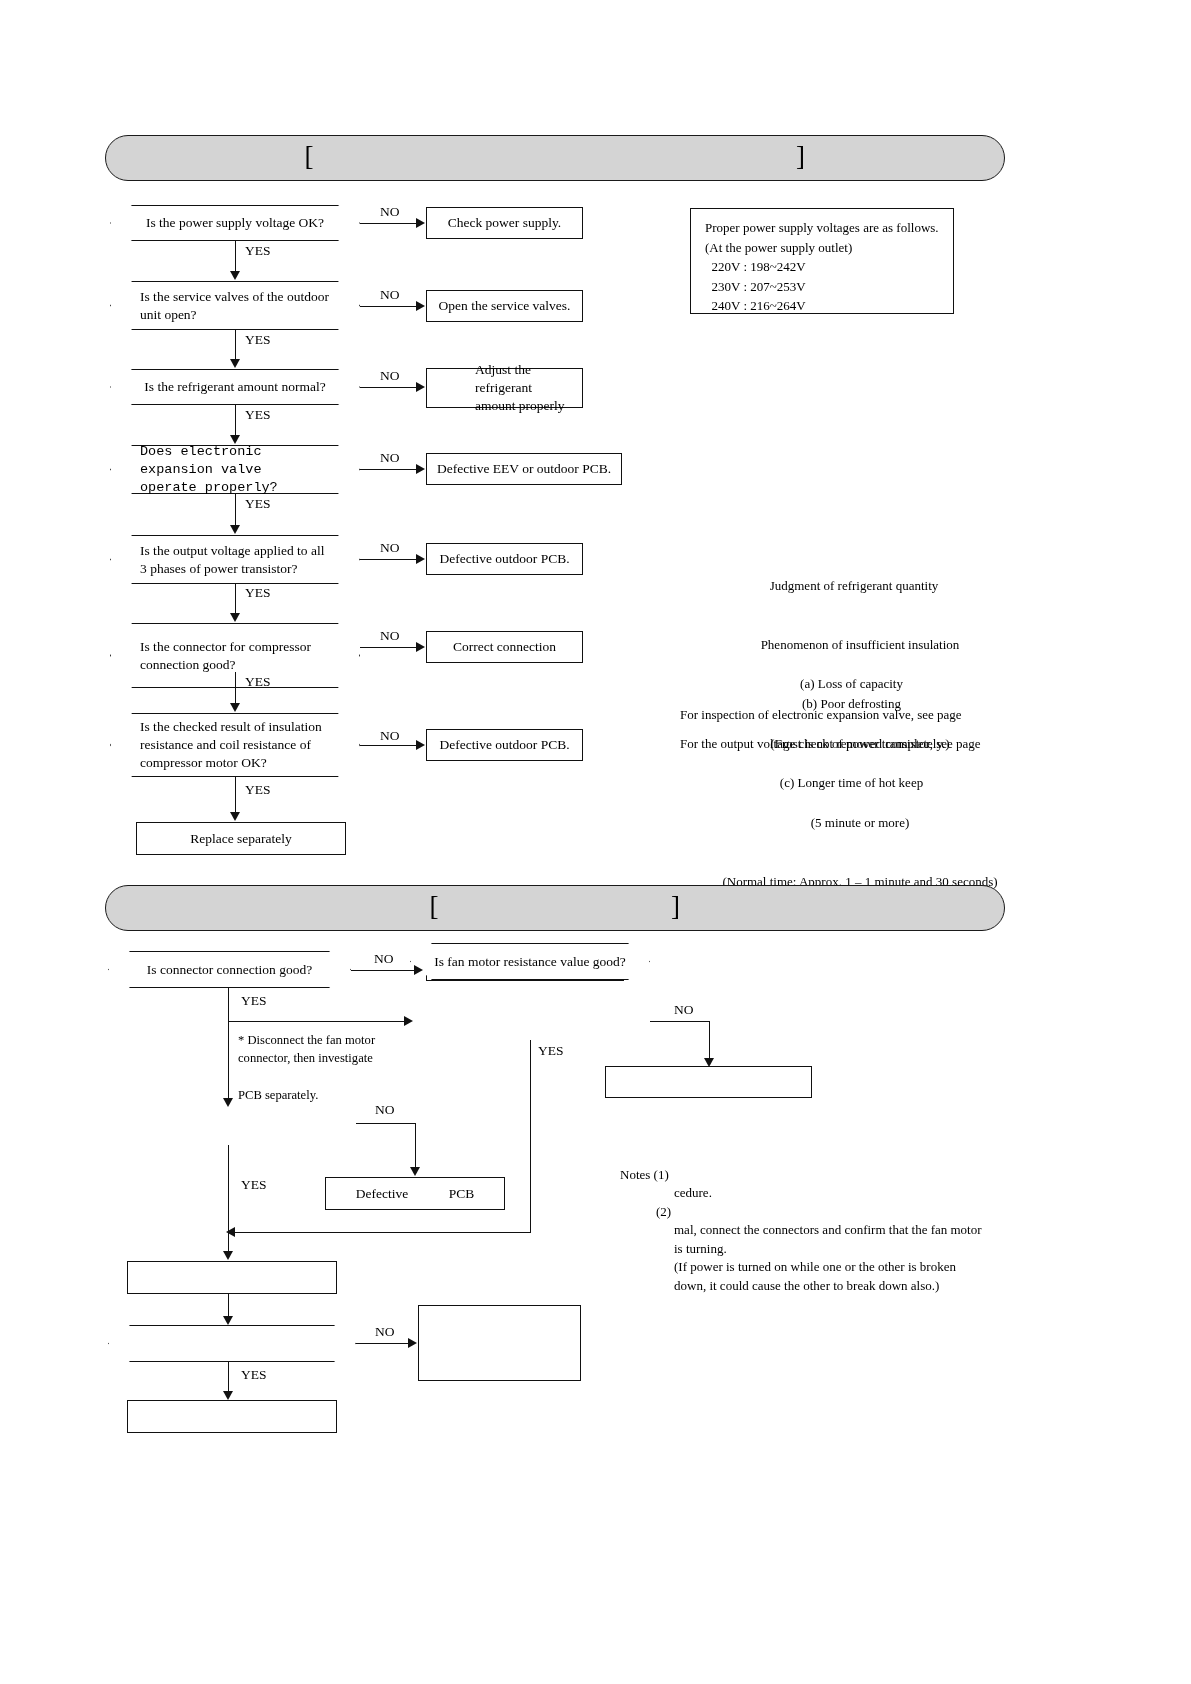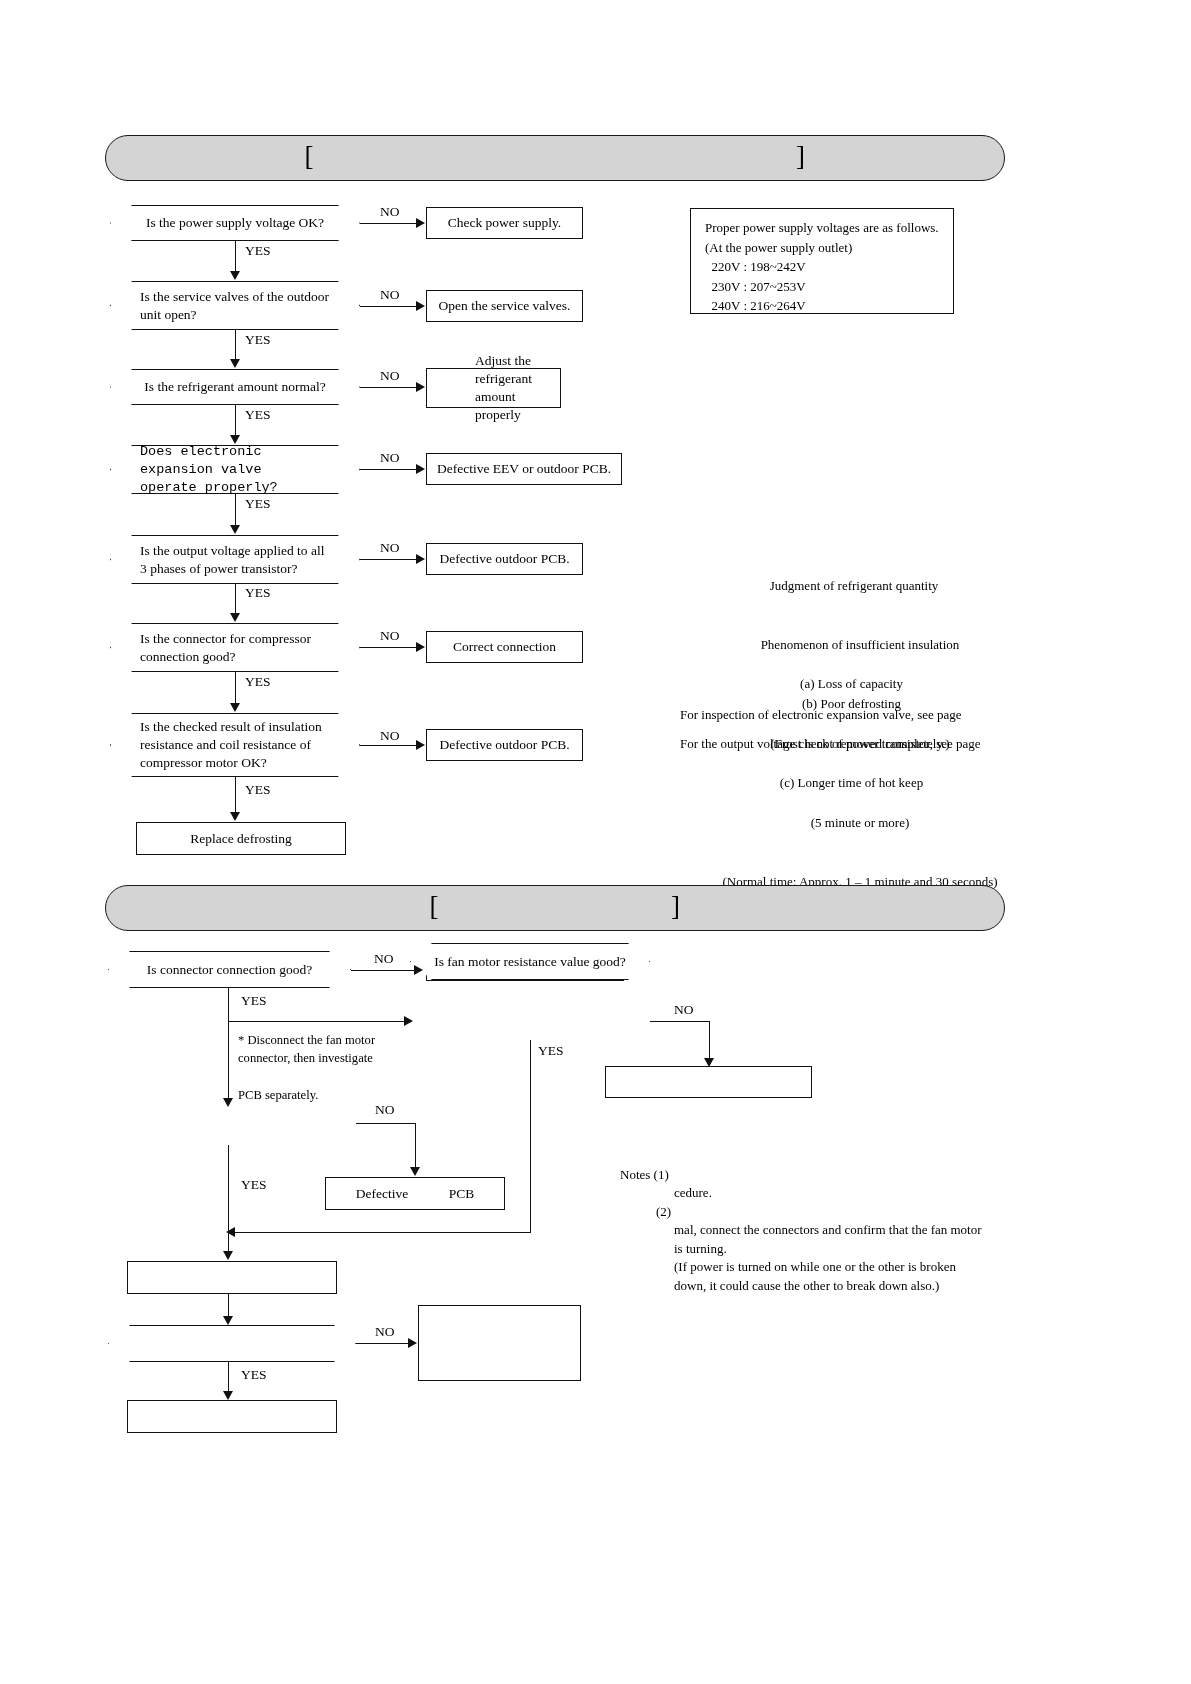--- a/index.html
+++ b/index.html
@@ -190,42 +190,42 @@
     <div class="hex-label">Does electronic expansion valve
 operate properly?</div>
   </div>
 
   <div class="hex" style="left:110px; top:535px; width:250px; height:49px;">
     <div class="hex-shape"></div>
     <div class="hex-label">Is the output voltage applied to all
 3 phases of power transistor?</div>
   </div>
 
-  <div class="hex" style="left:110px; top:623px; width:250px; height:49px;">
+  <div class="hex" style="left:110px; top:623px; width:250px; height:65px;">
     <div class="hex-shape"></div>
     <div class="hex-label">Is the connector for compressor
 connection good?</div>
   </div>
 
   <div class="hex" style="left:110px; top:713px; width:250px; height:64px;">
     <div class="hex-shape"></div>
     <div class="hex-label">Is the checked result of insulation
 resistance and coil resistance of
 compressor motor OK?</div>
   </div>
 
   <div class="abs box center" style="left:426px; top:207px; width:157px; height:32px;">
     <span class="btxt">Check power supply.</span>
   </div>
 
   <div class="abs box center" style="left:426px; top:290px; width:157px; height:32px;">
     <span class="btxt">Open the service valves.</span>
   </div>
 
-  <div class="abs box leftpad" style="left:426px; top:368px; width:135px; height:40px;padding-left:48px;">
+  <div class="abs box leftpad" style="left:426px; top:368px; width:157px; height:40px;padding-left:48px;">
     <span class="btxt" style="white-space:pre-line;">Adjust the refrigerant
 amount properly</span>
   </div>
 
   <div class="abs box center" style="left:426px; top:453px; width:196px; height:32px;">
     <span class="btxt">Defective EEV or outdoor PCB.</span>
   </div>
 
   <div class="abs box center" style="left:426px; top:543px; width:157px; height:32px;">
     <span class="btxt">Defective outdoor PCB.</span>
@@ -233,21 +233,21 @@
 
   <div class="abs box center" style="left:426px; top:631px; width:157px; height:32px;">
     <span class="btxt">Correct connection</span>
   </div>
 
   <div class="abs box center" style="left:426px; top:729px; width:157px; height:32px;">
     <span class="btxt">Defective outdoor PCB.</span>
   </div>
 
   <div class="abs box center" style="left:136px; top:822px; width:210px; height:33px;">
-    <span class="btxt">Replace defrosting</span>
+    <span class="btxt">Replace separately</span>
   </div>
 
   <div class="vline" style="left:235px; top:241px; height:31px;"></div>
   <div class="arrow-d" style="left:230px; top:271px;"></div>
   <div class="blabel" style="left:245px; top:244px;">YES</div>
 
   <div class="vline" style="left:235px; top:330px; height:30px;"></div>
   <div class="arrow-d" style="left:230px; top:359px;"></div>
   <div class="blabel" style="left:245px; top:333px;">YES</div>
 

